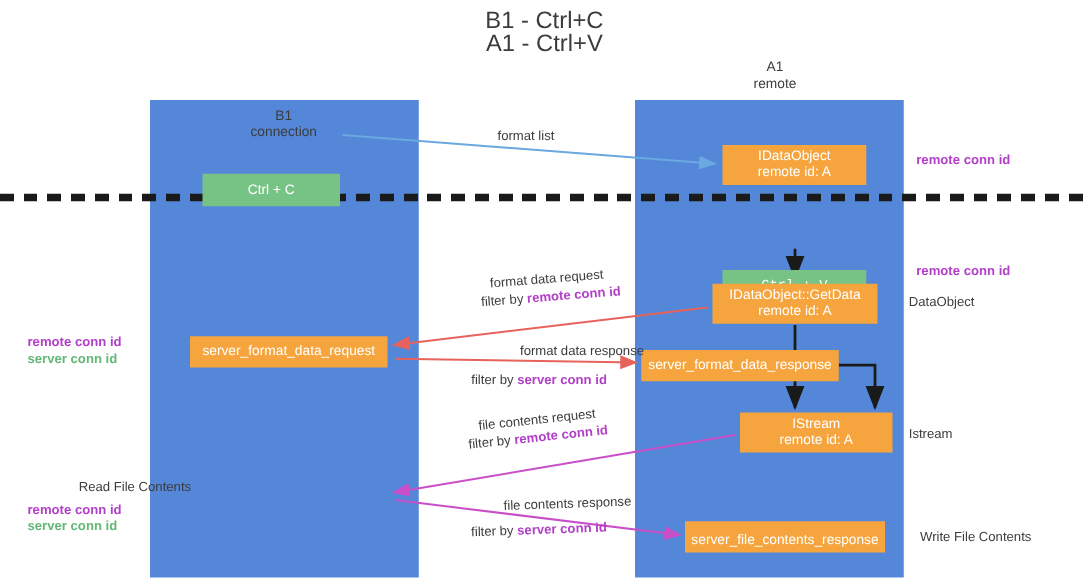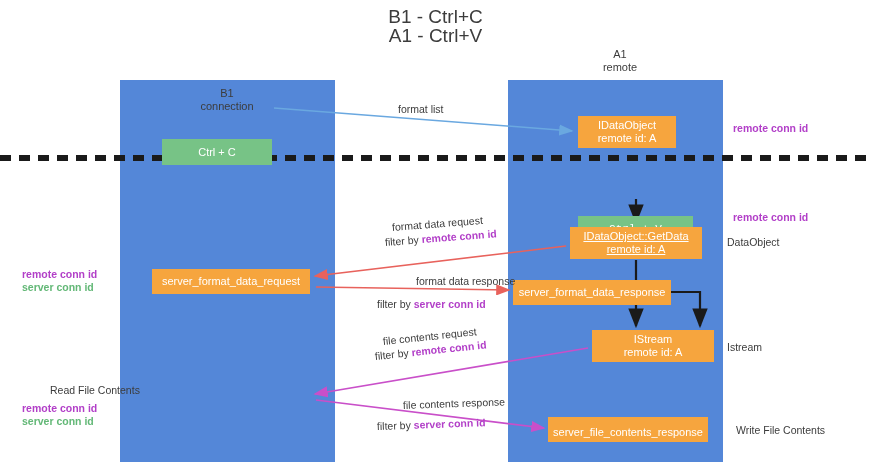--- a/index.html
+++ b/index.html
@@ -55,23 +55,23 @@
     color:#ffffff;font-size:11px;line-height:13px;
     text-align:center;
     padding:3px 6px;
     z-index:6;
   }
   .node.green{background:#77c386;margin-top:44px;}
   .node.orange{background:#f6a53e;}
   .node .ln{display:block;white-space:nowrap;}
 
   #n-ctrlc   {left:162px;top:95px;width:110px;height:26px;}
-  #n-ido     {left:578px;top:116px;width:98px;height:32px;}
+  #n-ido     {left:578px;top:116px;width:115px;height:32px;}
   #n-ctrlv   {left:578px;top:172px;width:115px;height:26px;font-family:Liberation Mono, monospace;}
-  #n-getdata {left:570px;top:227px;width:132px;height:32px;text-decoration:underline;}
+  #n-getdata {left:570px;top:227px;width:132px;height:32px;}
   #n-sfdreq  {left:152px;top:269px;width:158px;height:25px;}
   #n-sfdres  {left:513px;top:280px;width:158px;height:25px;}
   #n-istream {left:592px;top:330px;width:122px;height:32px;}
   #n-sfcreq  {left:152px;top:385px;width:158px;height:25px;}
   #n-sfcres  {left:548px;top:417px;width:160px;height:25px;justify-content:flex-end;}
 
   
   .lbl{
     position:absolute;
     font-size:10.5px;
@@ -90,21 +90,21 @@
   #t-dataobject   {left:727px;top:236px;}
   #t-fdreq        {left:392px;top:221px;transform:rotate(-4.5deg);transform-origin:left center;}
   #t-fdreq-f      {left:385px;top:236px;transform:rotate(-4.5deg);transform-origin:left center;}
   #t-left-rc      {left:22px;top:268px;}
   #t-left-sc      {left:22px;top:281px;}
   #t-fdres        {left:416px;top:275px;}
   #t-fdres-f      {left:377px;top:298px;}
   #t-fcreq        {left:383px;top:335px;transform:rotate(-6deg);transform-origin:left center;}
   #t-fcreq-f      {left:375px;top:350px;transform:rotate(-6deg);transform-origin:left center;}
   #t-istream-side {left:727px;top:341px;}
-  #t-readfile     {left:22px;top:384px;padding-left:28px;}
+  #t-readfile     {left:35px;top:384px;padding-left:28px;}
   #t-left2-rc     {left:22px;top:402px;}
   #t-left2-sc     {left:22px;top:415px;}
   #t-fcres        {left:403px;top:399px;transform:rotate(-2deg);transform-origin:left center;}
   #t-fcres-f      {left:377px;top:420px;transform:rotate(-2deg);transform-origin:left center;}
   #t-writefile    {left:736px;top:424px;}
 
   
   #wires{position:absolute;left:0;top:0;width:871px;height:467px;z-index:4;}
 </style>
 </head>

